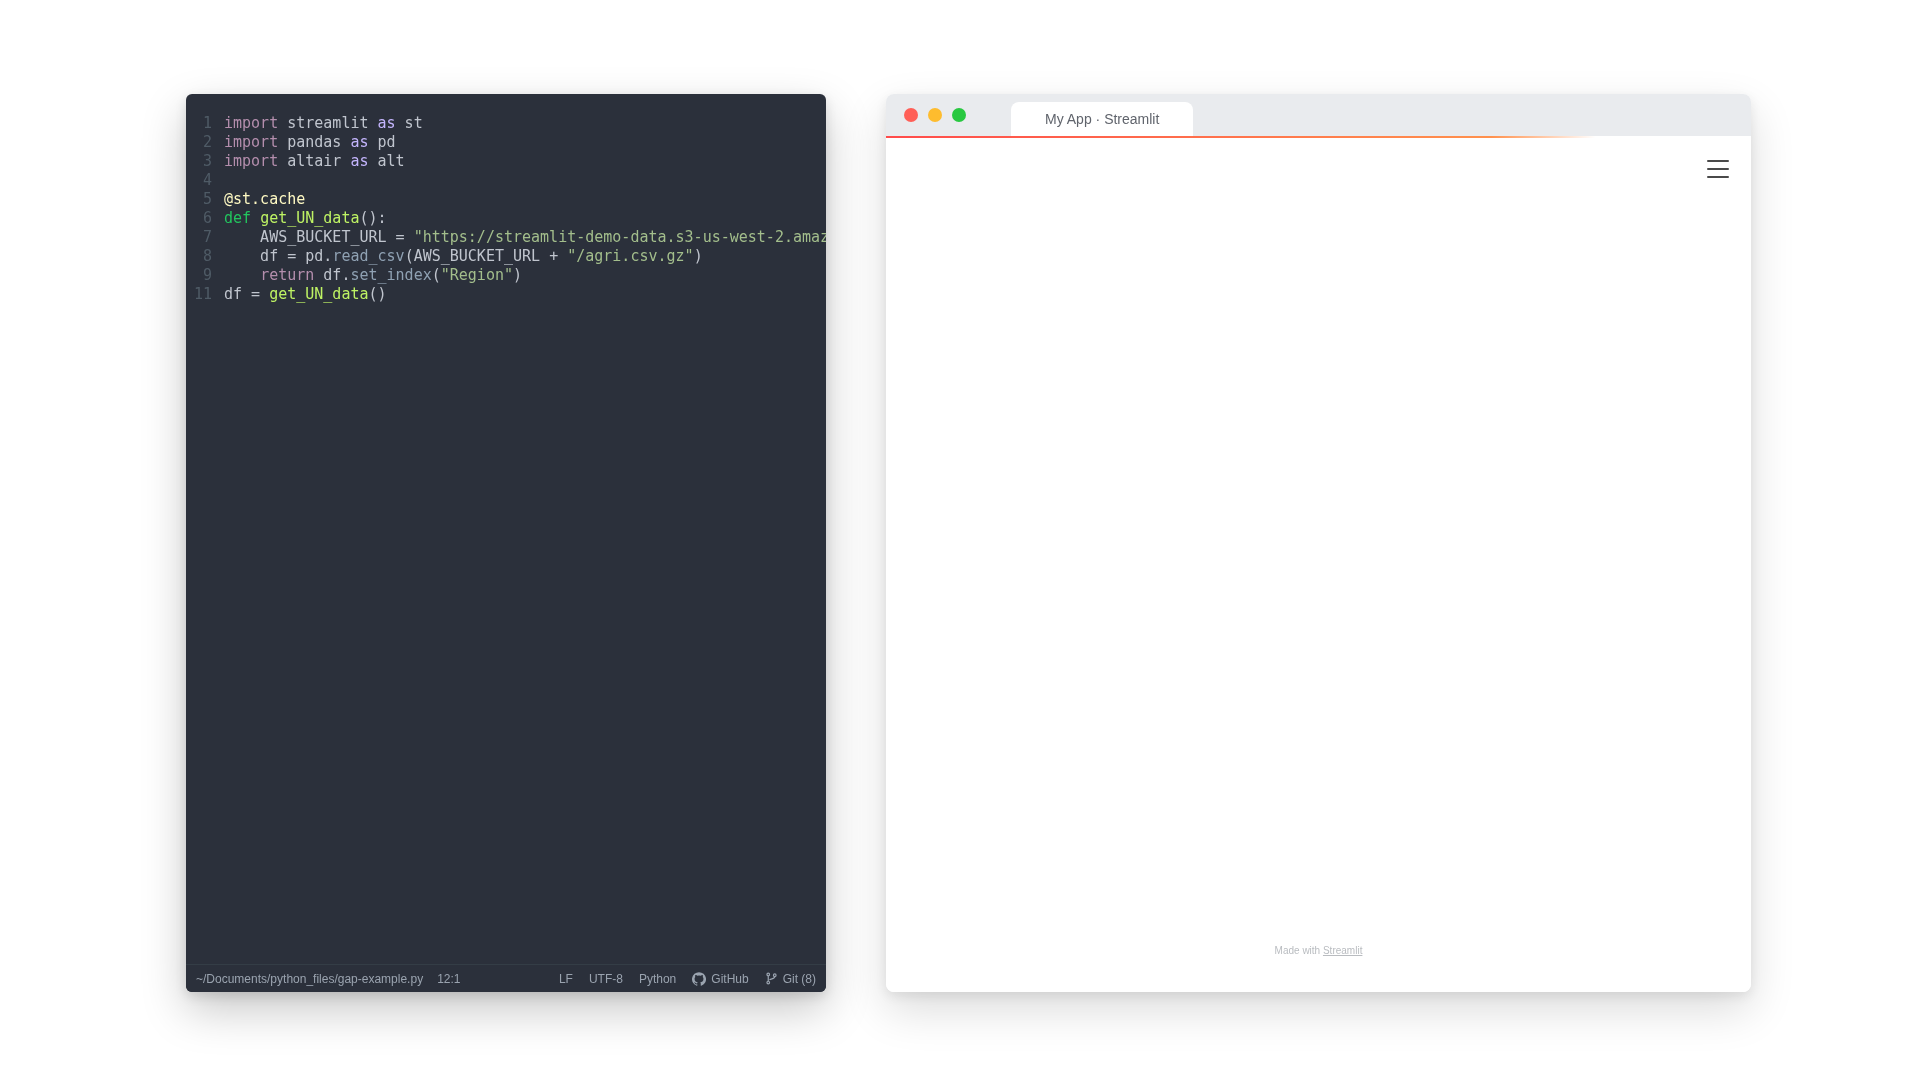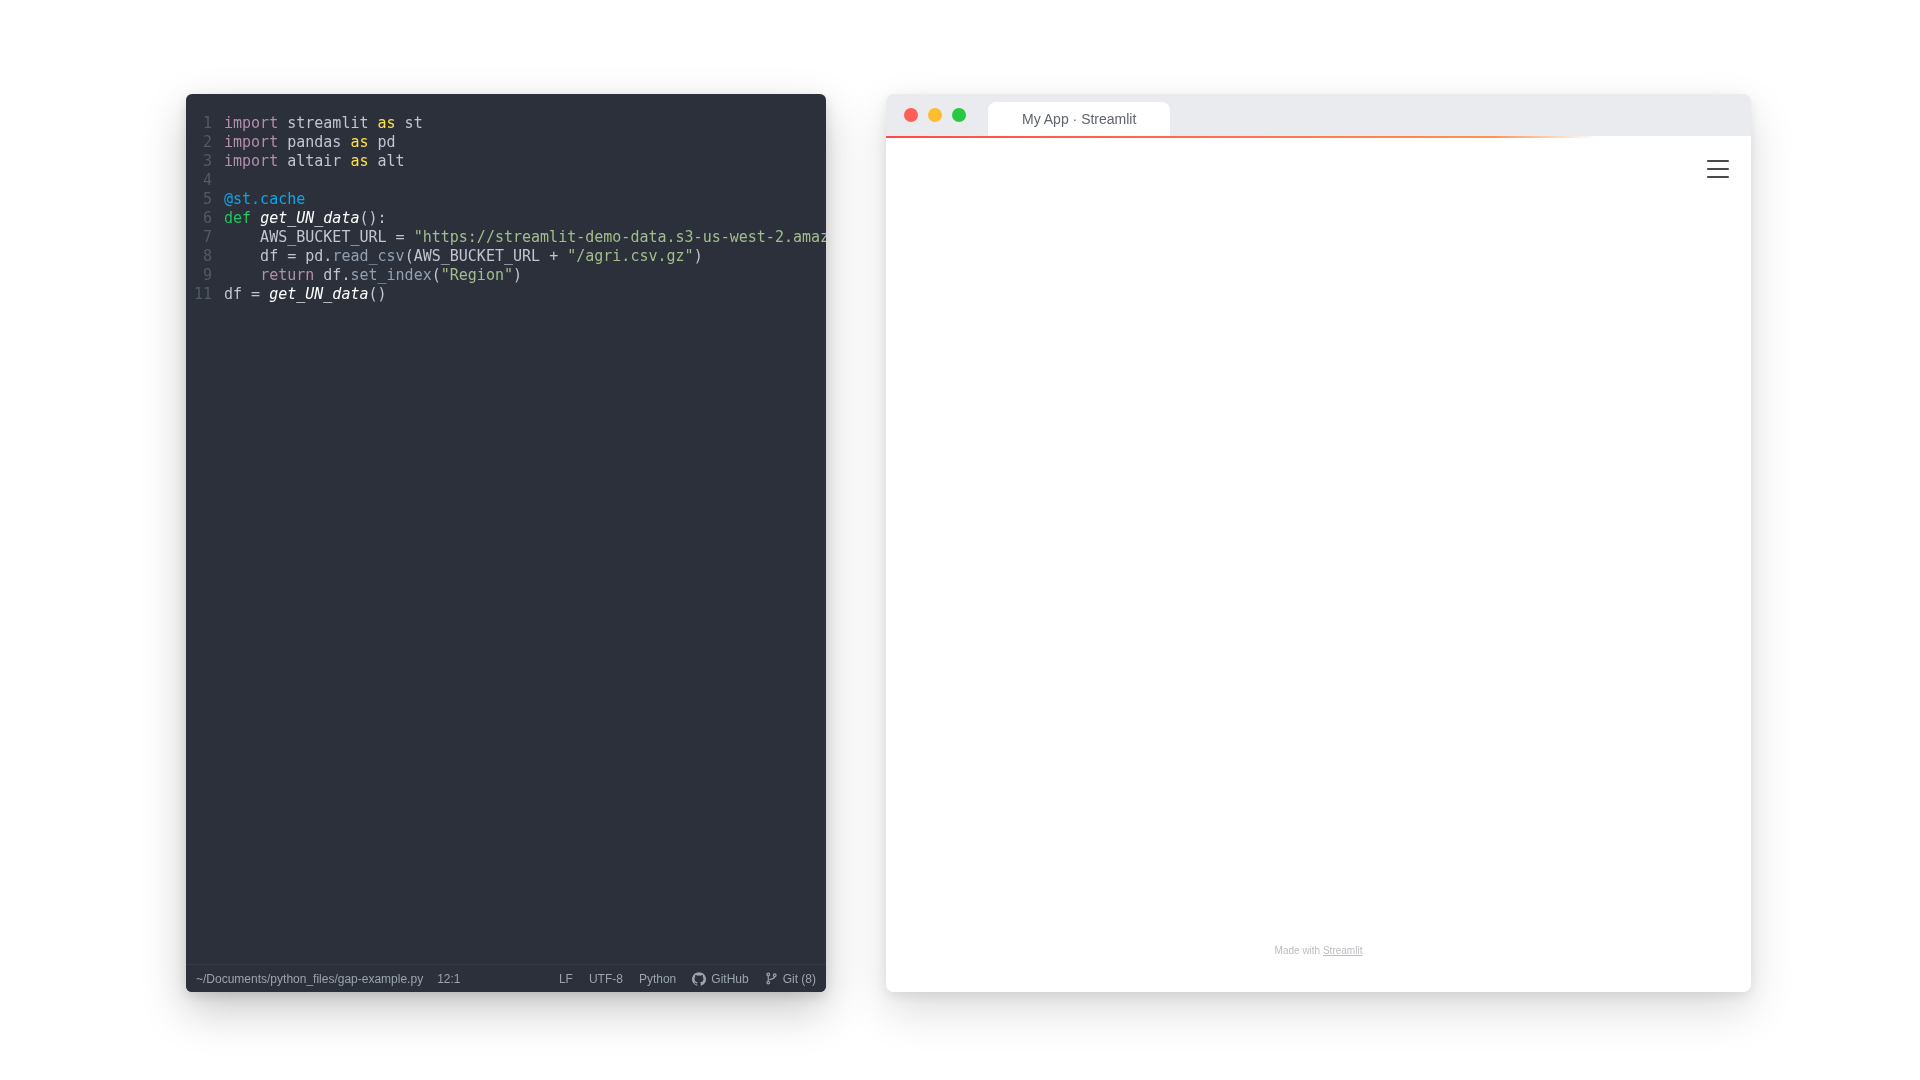--- a/index.html
+++ b/index.html
@@ -42,24 +42,24 @@
   }
   .cursor {
     display:inline-block;
     width:1px; height:15px;
     background:#c0c5ce;
     vertical-align: -2px;
     margin-left:0;
   }
   .tk-kw  { color: #b48ead; }
   .tk-mod { color: #c0c5ce; }
-  .tk-as  { color: #fde047; }
-  .tk-dec { color: #0ea5e9; }
+  .tk-as  { color: #c4b5fd; }
+  .tk-dec { color: #fef9c3; }
   .tk-def { color: #22c55e; }
-  .tk-fn  { color: #ffffff; font-style: italic; }
+  .tk-fn  { color: #bef264; }
   .tk-var { color: #c0c5ce; }
   .tk-op  { color: #c0c5ce; }
   .tk-str { color: #a3be8c; }
   .tk-attr{ color: #8fa1b3; }
   .tk-ret { color: #b48ead; }
   .tk-punc{ color: #c0c5ce; }
 
   .statusbar {
     height: 28px;
     background: #2b303b;
@@ -94,21 +94,21 @@
     align-items: flex-end;
     padding: 0 0 0 18px;
     position: relative;
   }
   .traffic { display:flex; align-items:center; gap:10px; height:42px; }
   .dot { width:14px; height:14px; border-radius:50%; }
   .dot.red    { background:#ff5f57; }
   .dot.yellow { background:#febc2e; }
   .dot.green  { background:#28c840; }
   .tab {
-    margin-left: 22px;
+    margin-left: 45px;
     background:#ffffff;
     height: 34px;
     border-top-left-radius: 8px;
     border-top-right-radius: 8px;
     padding: 0 34px;
     display:flex; align-items:center;
     font-size: 14px; color:#60646c; font-weight:500;
   }
   .loading-bar {
     height: 2px;

